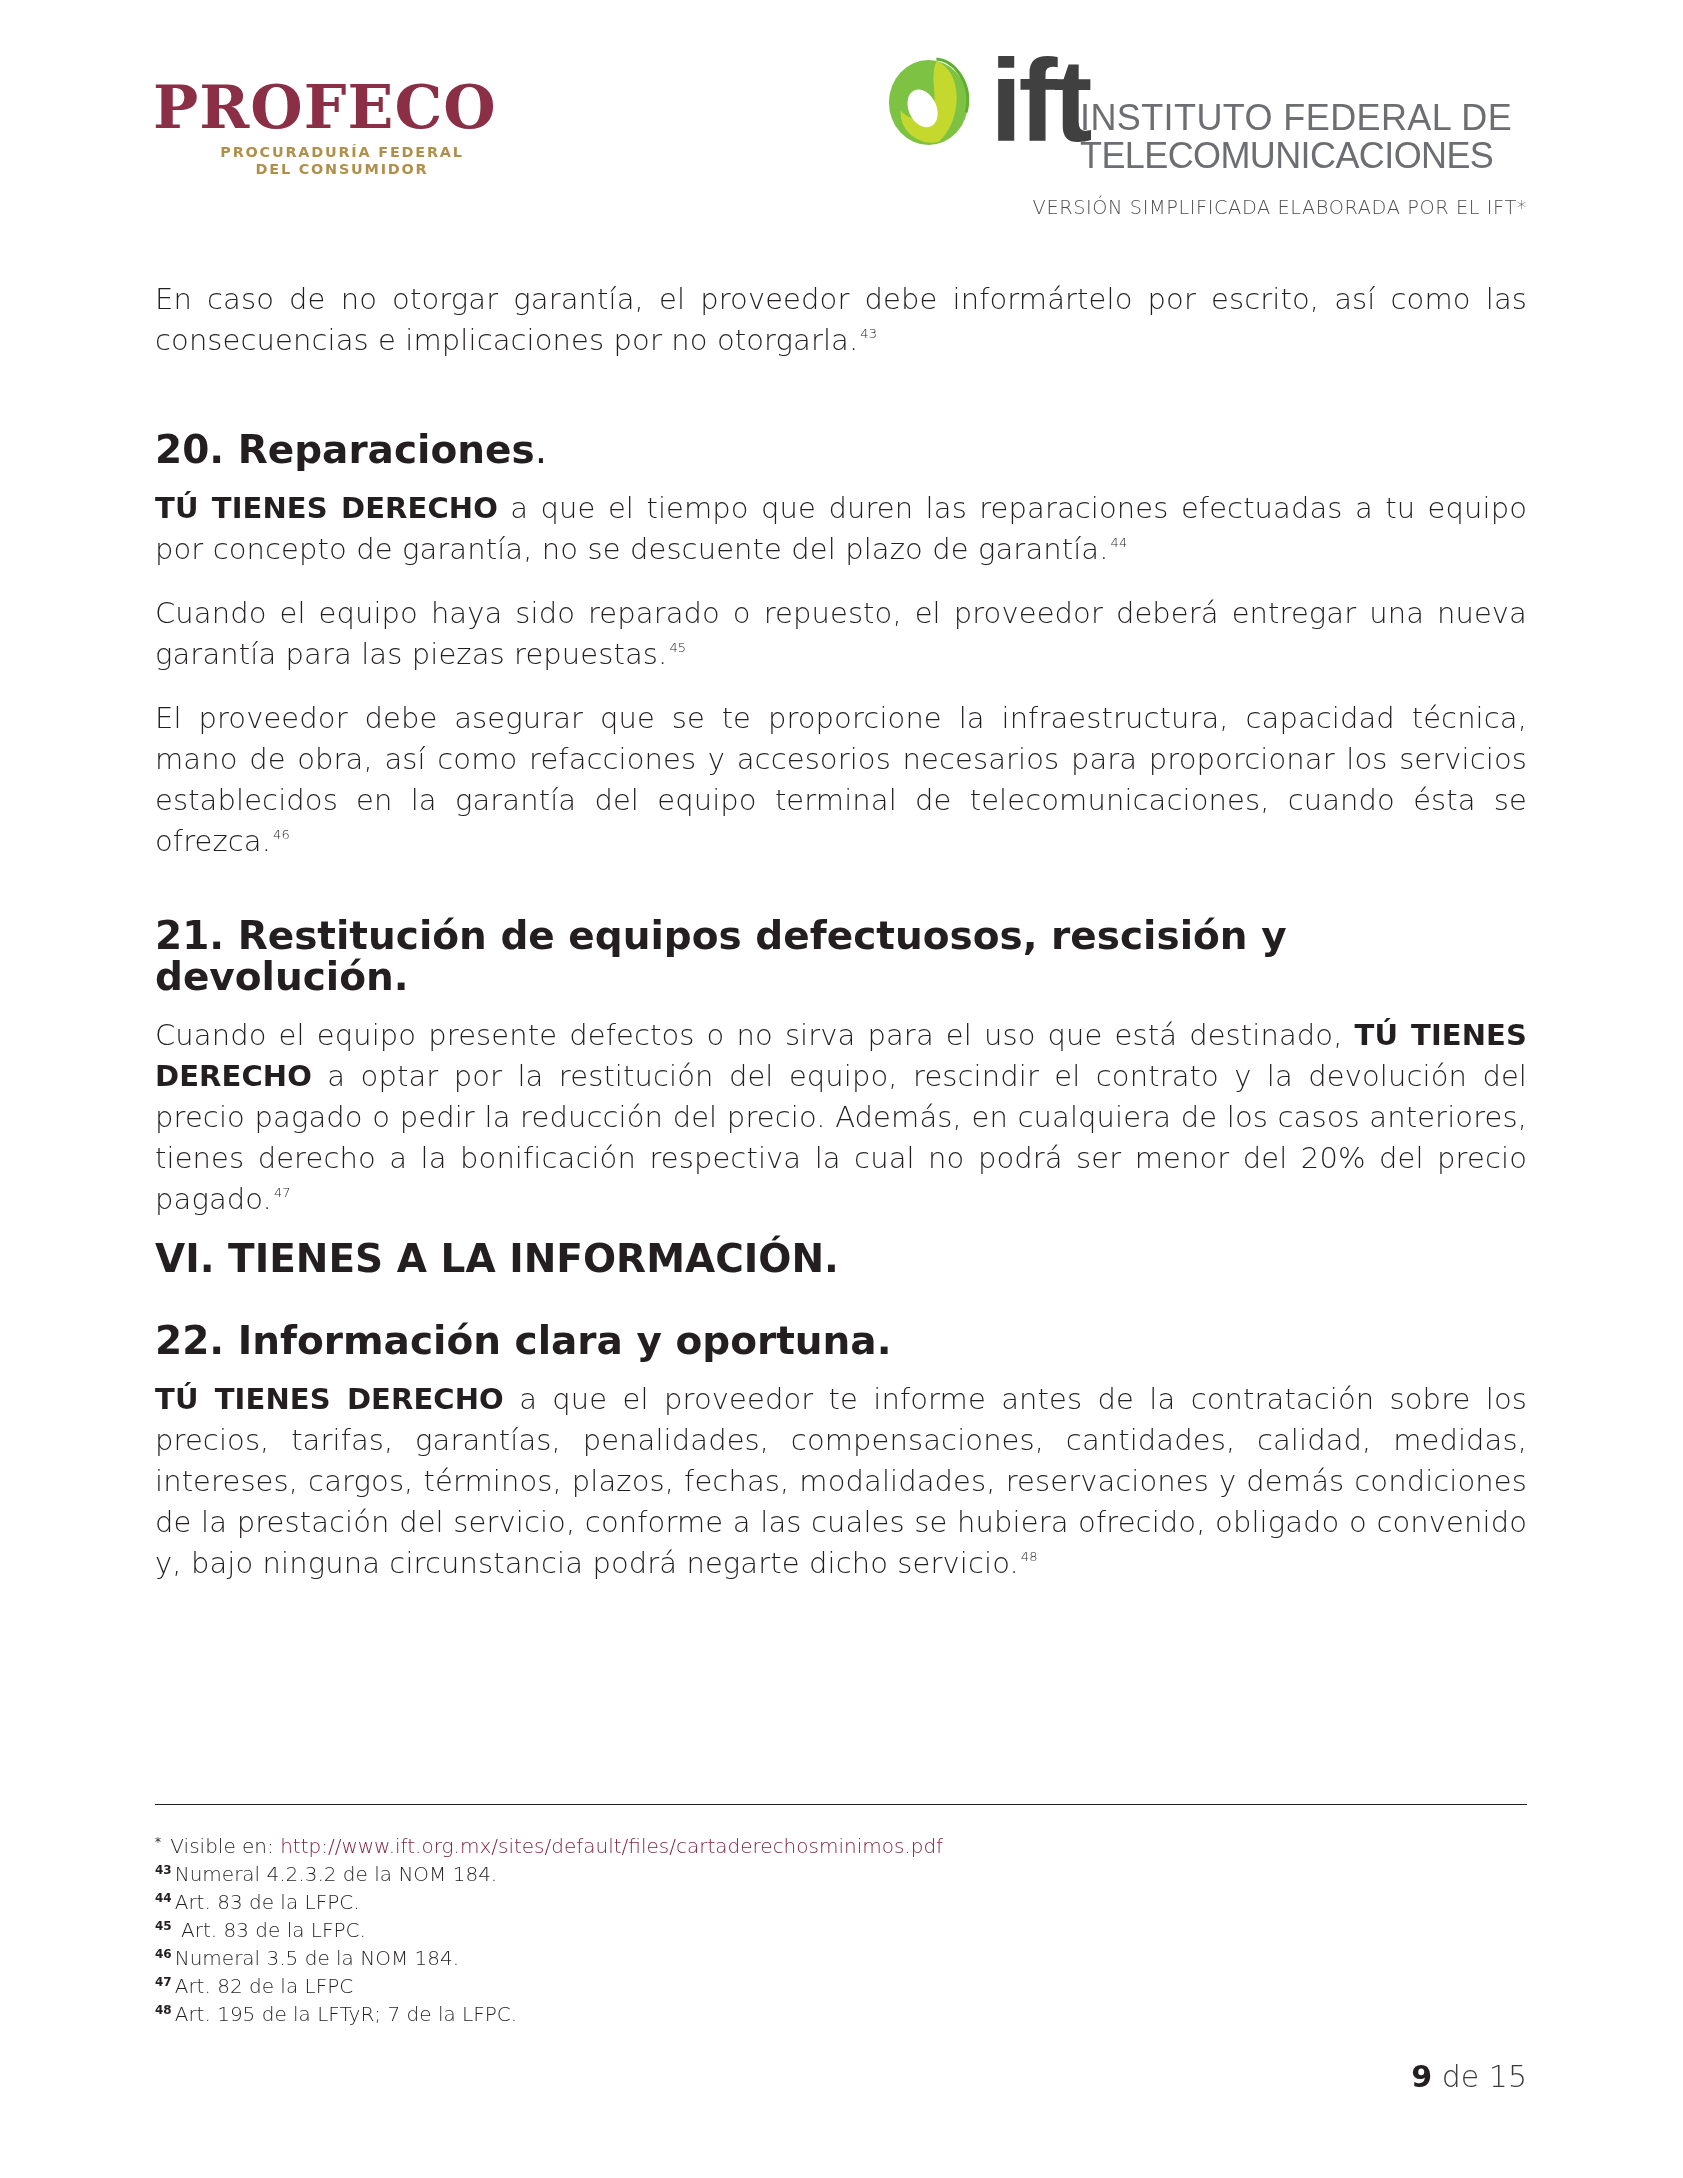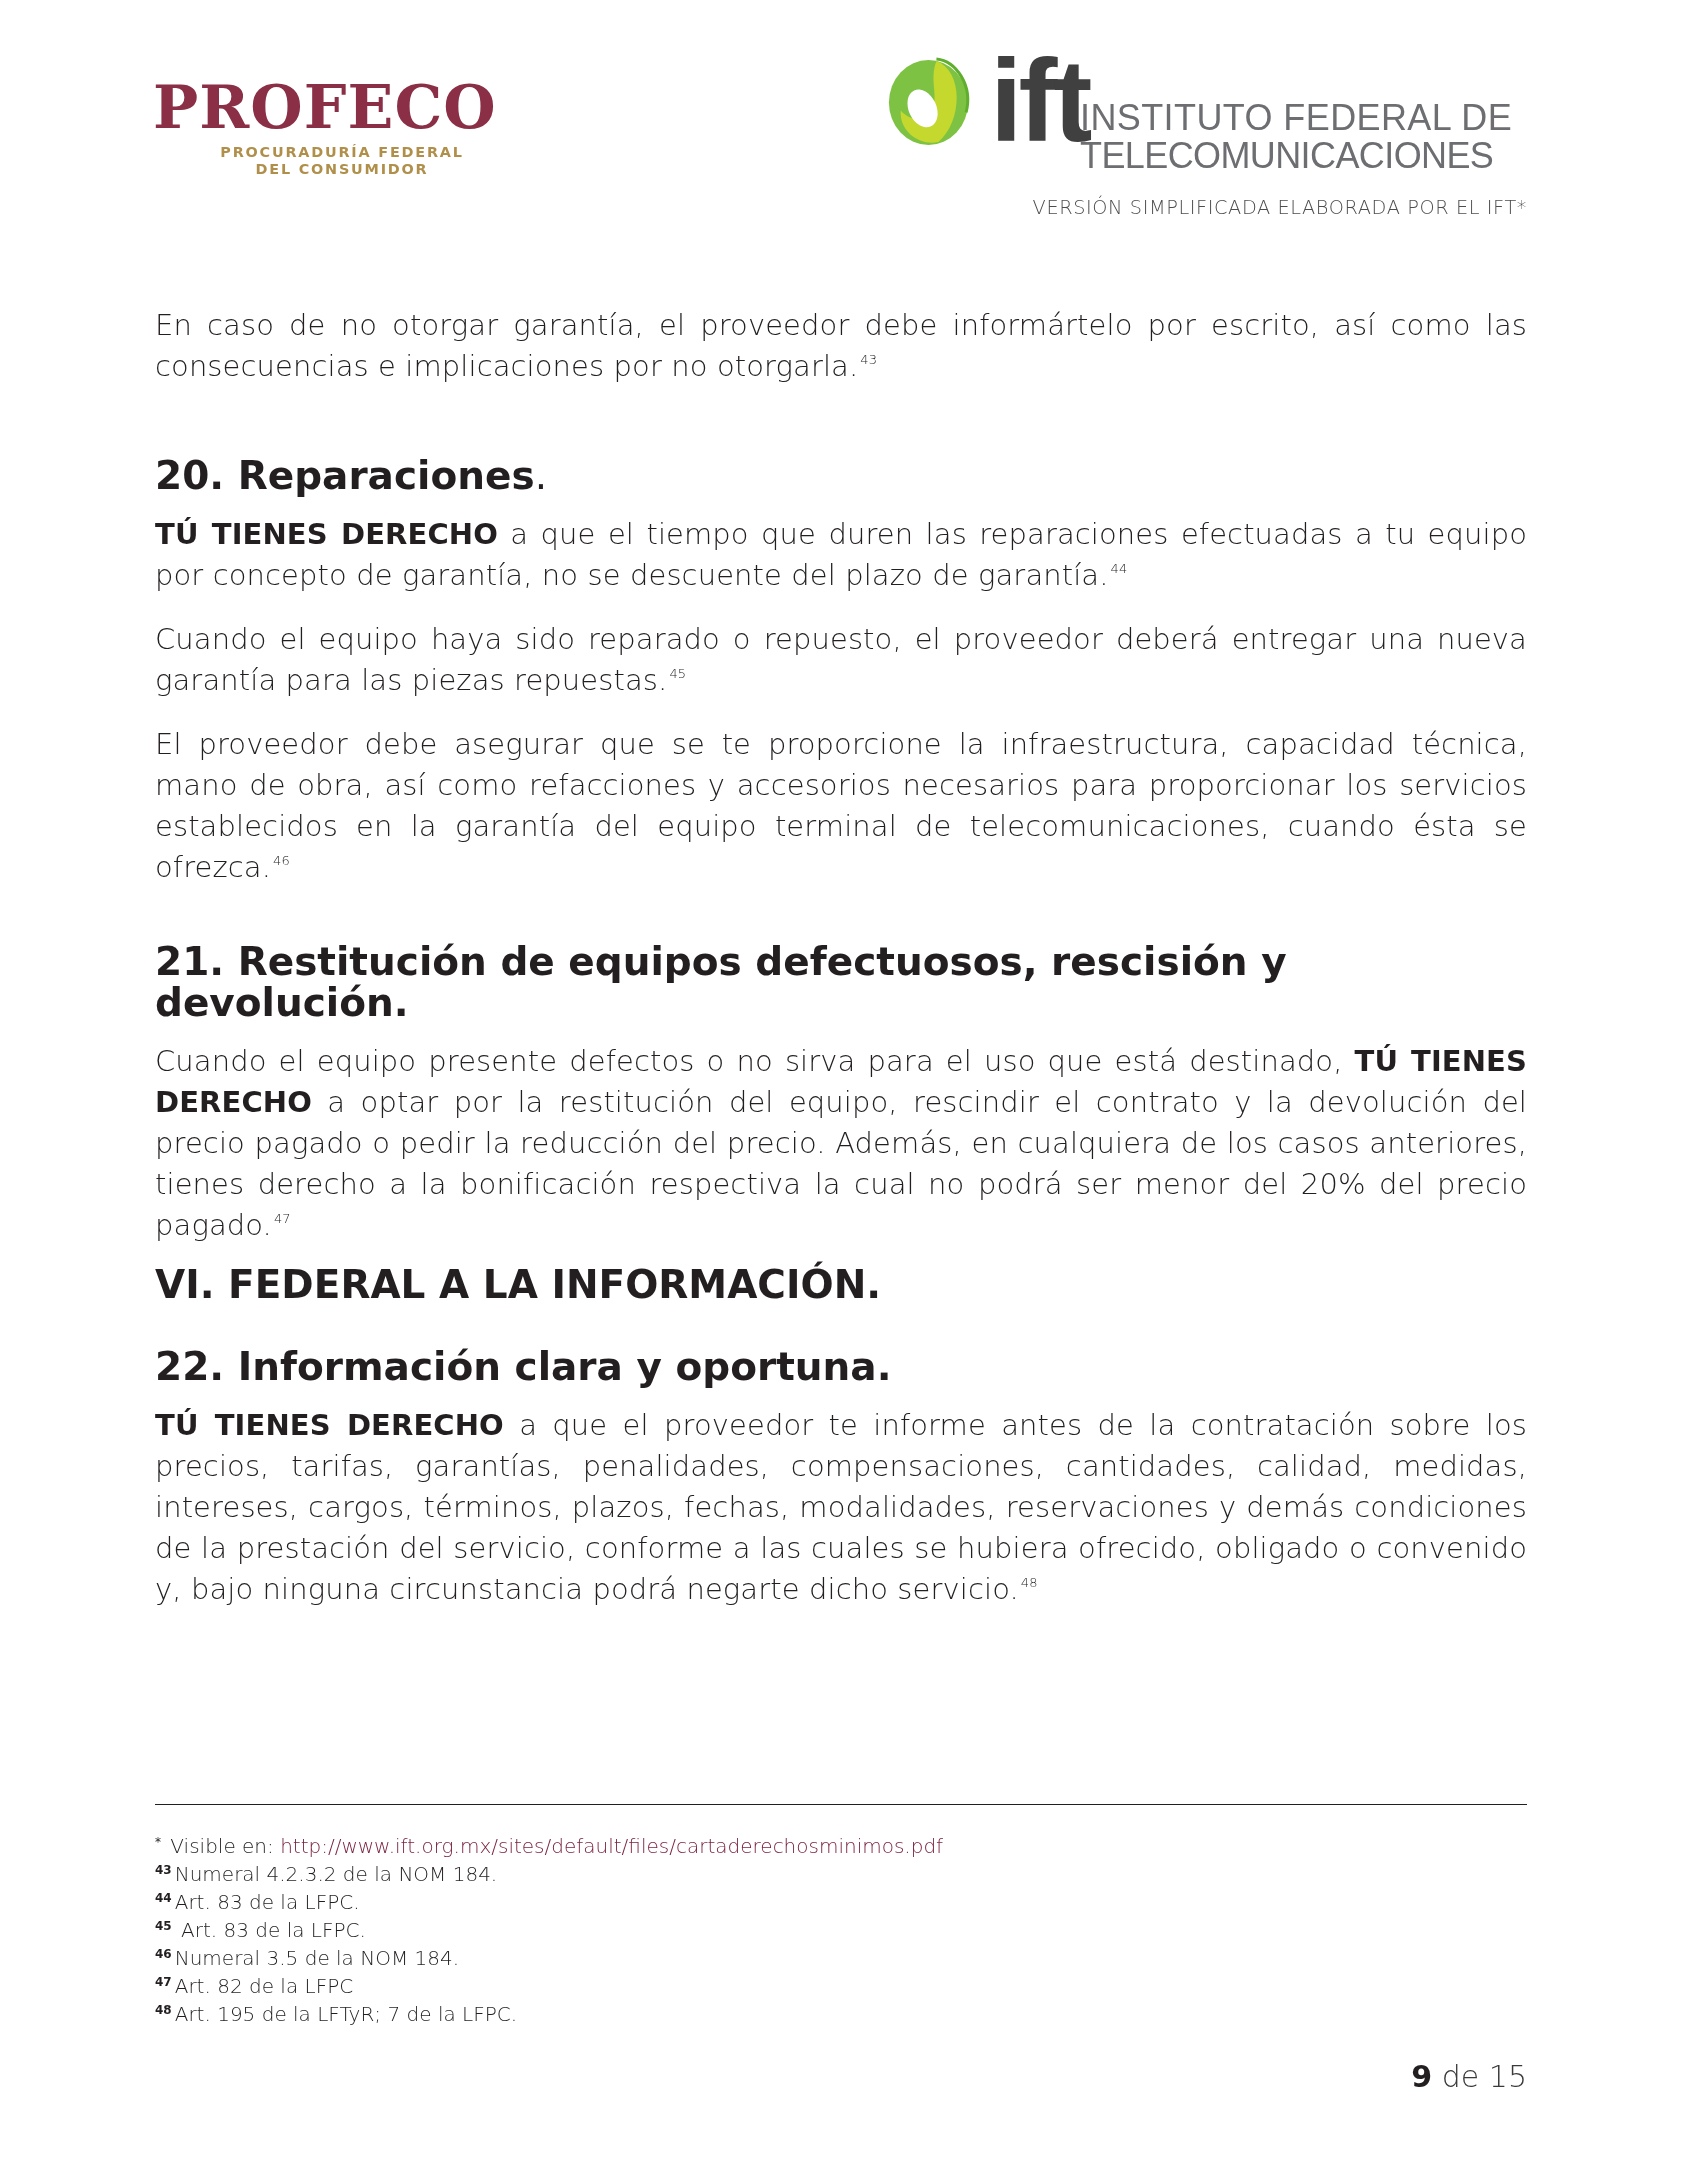--- a/index.html
+++ b/index.html
@@ -21,21 +21,21 @@
   #ift-letters { left: 990px; top: 51px; font-family: "Liberation Sans", sans-serif; font-weight: bold;
                  font-size: 117px; line-height: 99px; color: #404040; letter-spacing: -4px; }
   #ift-name { left: 1080px; top: 99px; font-family: "Liberation Sans", sans-serif; font-size: 36px;
               line-height: 38px; color: #6d6e71; white-space: nowrap; }
   #ift-name .l1 { letter-spacing: 0.4px; }
   #ift-name .l2 { letter-spacing: -0.6px; }
   #ift-version { right: 156px; top: 196px; font-family: "DejaVu Sans", sans-serif; font-weight: 300;
                  font-size: 19.3px; color: #4d4d4f; letter-spacing: 0.6px; white-space: nowrap; }
 
   
-  #content { left: 155px; top: 305px; width: 1372px; }
+  #content { left: 155px; top: 279px; width: 1372px; }
   .para { font-size: 29px; line-height: 41px; text-align: justify; margin: 0; color: #231f20;
           font-family: "DejaVu Sans", sans-serif; font-weight: 300; letter-spacing: 0.1px; }
   .para b { font-weight: bold; color: #231f20; }
   sup.fn { font-size: 13px; vertical-align: 12px; line-height: 0; margin-left: 2px; }
   .heading { font-size: 39px; line-height: 41px; font-weight: bold; margin: 0; color: #231f20;
              font-family: "DejaVu Sans", sans-serif; }
   .heading .light { font-weight: normal; }
 
   #sep { left: 155px; top: 1804px; width: 1372px; height: 0; border-top: 1.5px solid #231f20; }
 
@@ -87,21 +87,21 @@
   <div style="height:23px"></div>
   <p class="para"><span>El proveedor debe asegurar que se te proporcione la infraestructura, capacidad técnica, mano de obra, así como refacciones y accesorios necesarios para proporcionar los servicios establecidos en la garantía del equipo terminal de telecomunicaciones, cuando ésta se ofrezca.</span><sup class="fn">46</sup></p>
 
   <div style="height:53px"></div>
   <p class="heading">21. Restitución de equipos defectuosos, rescisión y devolución.</p>
 
   <div style="height:18px"></div>
   <p class="para"><span>Cuando el equipo presente defectos o no sirva para el uso que está destinado, </span><b>TÚ TIENES DERECHO</b><span> a optar por la restitución del equipo, rescindir el contrato y la devolución del precio pagado o pedir la reducción del precio. Además, en cualquiera de los casos anteriores, tienes derecho a la bonificación respectiva la cual no podrá ser menor del 20% del precio pagado.</span><sup class="fn">47</sup></p>
 
   <div style="height:18px"></div>
-  <p class="heading">VI. FEDERAL A LA INFORMACIÓN.</p>
+  <p class="heading">VI. TIENES A LA INFORMACIÓN.</p>
 
   <div style="height:41px"></div>
   <p class="heading" style="font-weight:600;">22. Información clara y oportuna.</p>
 
   <div style="height:18px"></div>
   <p class="para"><b>TÚ TIENES DERECHO</b><span> a que el proveedor te informe antes de la contratación sobre los precios, tarifas, garantías, penalidades, compensaciones, cantidades, calidad, medidas, intereses, cargos, términos, plazos, fechas, modalidades, reservaciones y demás condiciones de la prestación del servicio, conforme a las cuales se hubiera ofrecido, obligado o convenido y, bajo ninguna circunstancia podrá negarte dicho servicio.</span><sup class="fn">48</sup></p>
 </div>
 
 <div id="sep" class="abs"></div>
 

